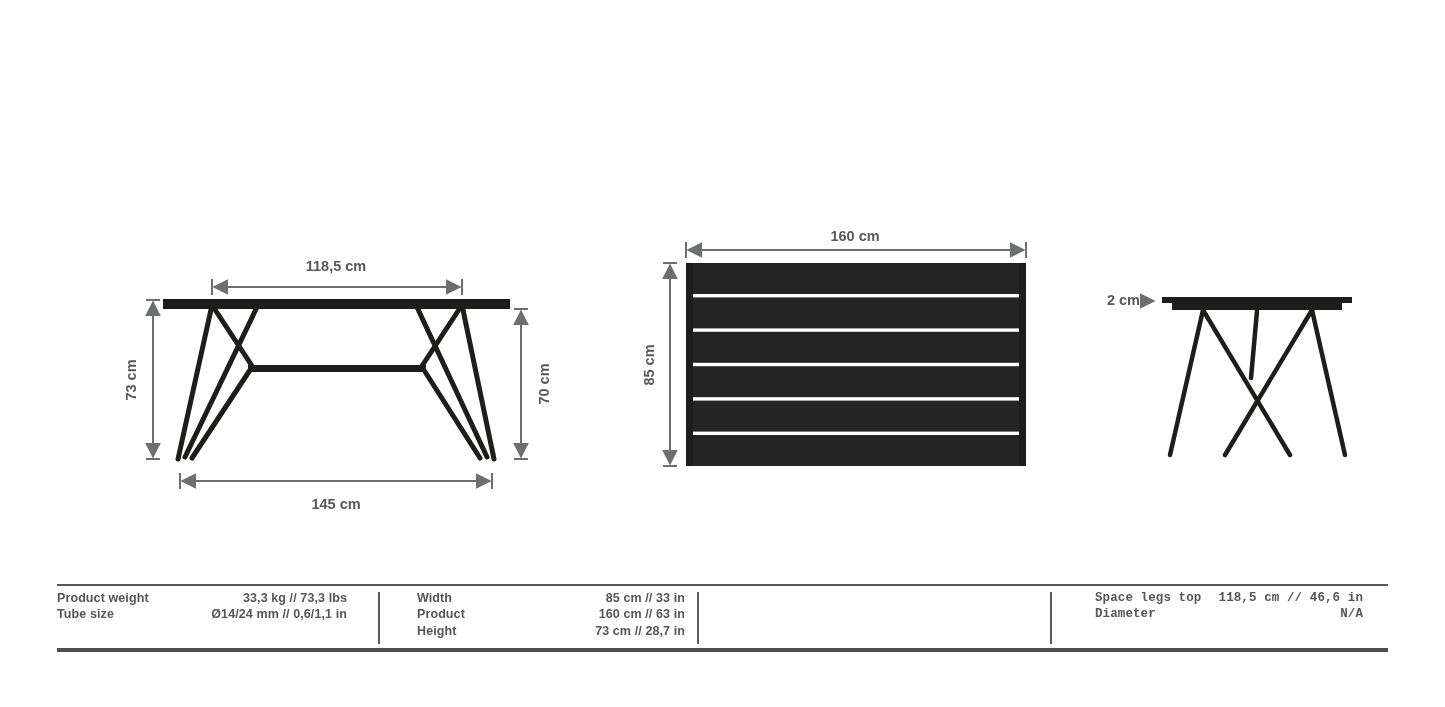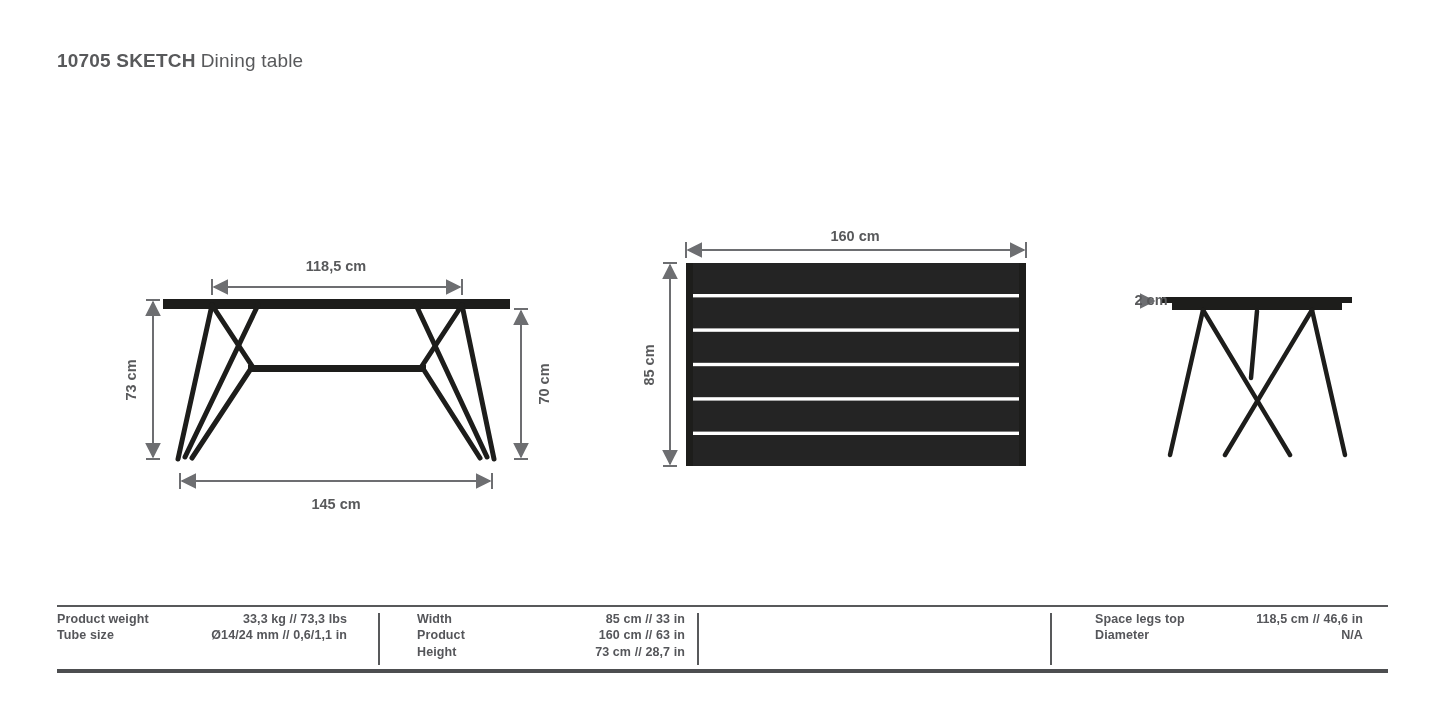--- a/index.html
+++ b/index.html
@@ -13,38 +13,35 @@
 
   .dim-label{
     position:absolute;font-size:14.5px;font-weight:700;color:#58595b;
     text-align:center;white-space:nowrap;
   }
   .rot{transform:rotate(-90deg);transform-origin:center center;}
 
   svg.drawing{position:absolute;left:0;top:0;}
 
   
-  .spec{position:absolute;left:0;top:605px;width:1445px;height:75px;}
+  .spec{position:absolute;left:0;top:584px;width:1445px;height:75px;}
   .rule-top{position:absolute;left:57px;top:0;width:1331px;height:2px;background:#58595b;}
   .rule-bottom{position:absolute;left:57px;top:64px;width:1331px;height:4px;background:#4d4e50;}
   .sep{position:absolute;top:8px;width:2px;height:52px;background:#58595b;}
   .group{position:absolute;top:7px;}
   .row{display:flex;justify-content:space-between;align-items:baseline;height:16.3px;
        font-size:12.5px;font-weight:700;color:#55565a;letter-spacing:.1px;white-space:nowrap;}
   .row .lbl{text-align:left;}
   .row .val{text-align:left;margin-left:14px;}
 </style>
 </head>
 <body>
 
 <div class="page">
 
-  <div class="title">
-    <span class="code">10705 SKETCH</span><span class="name">Dining table</span>
-  </div>
 
   <svg class="drawing" width="1445" height="707" viewBox="0 0 1445 707">
     <defs>
       <marker id="da" viewBox="0 0 10 10" refX="9" refY="5" markerWidth="8" markerHeight="8" orient="auto-start-reverse">
         <path d="M0,0 L10,5 L0,10 z" fill="#6d6e71"></path>
       </marker>
     </defs>
 
     <g stroke="#1d1d1b">
       <rect x="163" y="299" width="347" height="10" fill="#1d1d1b" stroke="none"></rect>
@@ -118,21 +115,21 @@
   </svg>
 
   <div class="dim-label" style="left:276px;top:258px;width:120px;">118,5 cm</div>
   <div class="dim-label" style="left:276px;top:496px;width:120px;">145 cm</div>
   <div class="dim-label rot" style="left:101px;top:372px;width:60px;">73 cm</div>
   <div class="dim-label rot" style="left:514px;top:376px;width:60px;">70 cm</div>
 
   <div class="dim-label" style="left:795px;top:228px;width:120px;">160 cm</div>
   <div class="dim-label rot" style="left:619px;top:357px;width:60px;">85 cm</div>
 
-  <div class="dim-label" style="left:1130px;top:292px;width:42px;text-align:center;">2 cm</div>
+  <div class="dim-label" style="left:1098px;top:292px;width:42px;text-align:right;">2 cm</div>
 
   <div class="spec">
     <div class="rule-top"></div>
     <div class="rule-bottom"></div>
     <div class="sep" style="left:378px;"></div>
     <div class="sep" style="left:697px;"></div>
     <div class="sep" style="left:1050px;"></div>
 
     <div class="group" style="left:57px;width:290px;">
       <div class="row">
@@ -154,21 +151,21 @@
         <span class="lbl">Product</span>
         <span class="val">160 cm // 63 in</span>
       </div>
       <div class="row">
         <span class="lbl">Height</span>
         <span class="val">73 cm // 28,7 in</span>
       </div>
     </div>
 
 
-    <div class="group" style="left:1095px;width:268px;">
+    <div class="group" style="left:1095px;width:268px;font-family:Liberation Mono, monospace;">
       <div class="row">
         <span class="lbl">Space legs top</span>
         <span class="val">118,5 cm // 46,6 in</span>
       </div>
       <div class="row">
         <span class="lbl">Diameter</span>
         <span class="val">N/A</span>
       </div>
     </div>
   </div>

